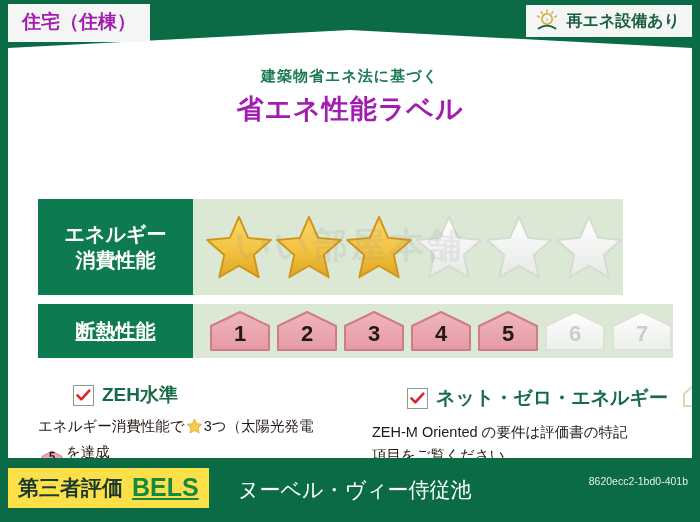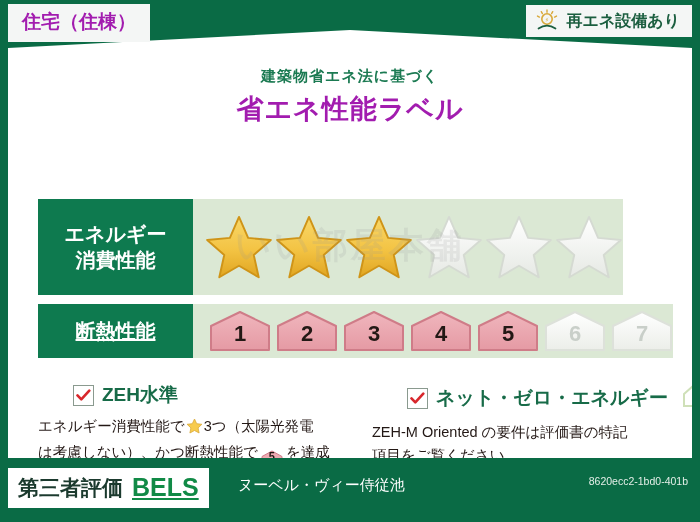--- a/index.html
+++ b/index.html
@@ -193,34 +193,34 @@
   
   .footer {
     position: absolute;
     left: 0; bottom: 0;
     width: 700px; height: 62px;
     z-index: 4;
   }
   .bels-tag {
     position: absolute;
     left: 8px; top: 8px;
-    background: #ffffff;
+    background: #fde047;
     padding: 5px 10px 6px 10px;
     display: flex; align-items: center; gap: 9px;
   }
   .bels-tag .third {
     font-size: 21px; font-weight: bold; color: #1b3a2e; letter-spacing: 0px;
   }
   .bels-tag .bels {
     font-size: 25px; font-weight: bold; color: #118a46; letter-spacing: 0px; text-decoration: underline;
   }
   .bldg-name {
     position: absolute;
     left: 238px; top: 16px;
-    font-size: 15px;
+    font-size: 21px;
     color: #ffffff;
     letter-spacing: 0px;
   }
   .eval-info {
     position: absolute;
     right: 12px; top: 12px;
     text-align: right;
     color: #ffffff;
   }
   .eval-date { font-size: 14px; }
@@ -439,21 +439,21 @@
             <svg width="15" height="13" viewBox="0 0 15 13">
               <path d="M1.5 6.4 L5.3 10.4 L13.3 1.6" fill="none" stroke="#d8272c" stroke-width="2.6" stroke-linecap="round" stroke-linejoin="round"></path>
             </svg>
           </span>
           <span class="info-title">ZEH水準</span>
         </div>
         <div class="info-body">
           <span>エネルギー消費性能で</span><span class="inline-star"><svg width="17" height="16" viewBox="0 0 17 16">
                 <path d="M8.5 1 L10.7 5.7 L15.9 6.3 L12.1 9.9 L13.1 15 L8.5 12.5 L3.9 15 L4.9 9.9 L1.1 6.3 L6.3 5.7 Z" fill="#f7cb4e" stroke="#d9a93a" stroke-width="0.8"></path>
               </svg></span><span>3つ（太陽光発電</span><br>
-          <span>は考慮しない）、かつ断熱性能で</span><span class="inline-house">
+          <span class="inline-house">
               <svg width="22" height="17" viewBox="0 0 22 17">
                 <path d="M1 6.5 L11 1 L21 6.5 L21 16 L1 16 Z" fill="#eeaab2" stroke="#cf7c88" stroke-width="1"></path>
               </svg>
               <b>5</b>
             </span><span>を達成</span>
         </div>
       </div>
 
       <div class="info-col">
         <div class="info-head">

